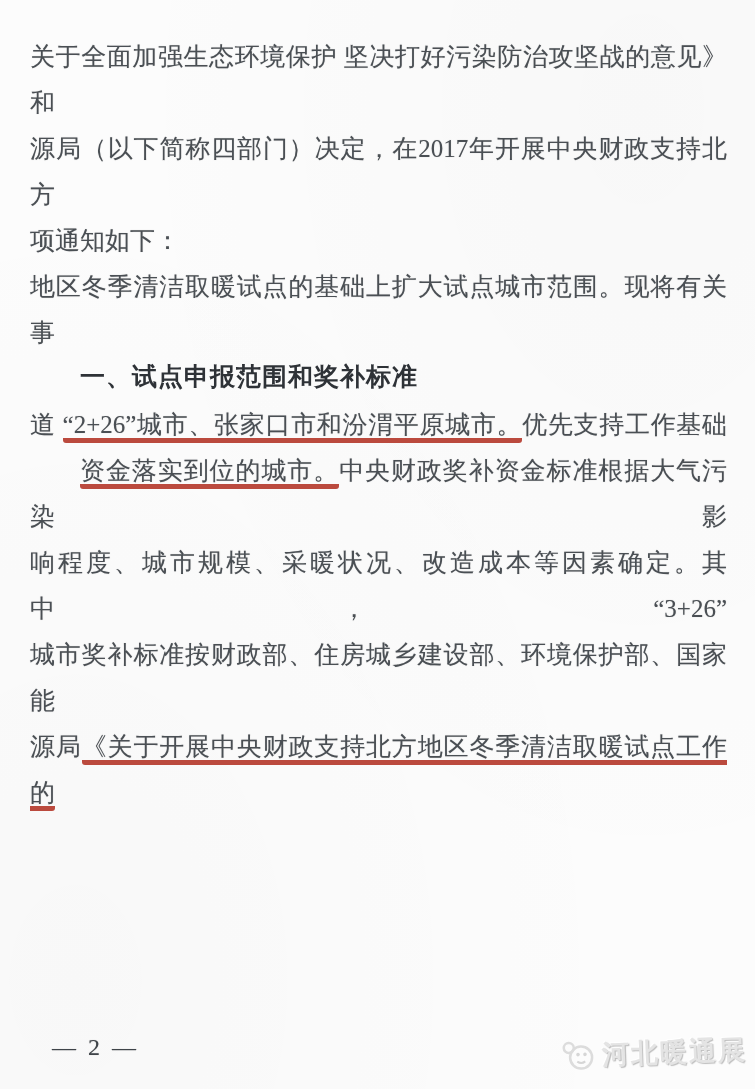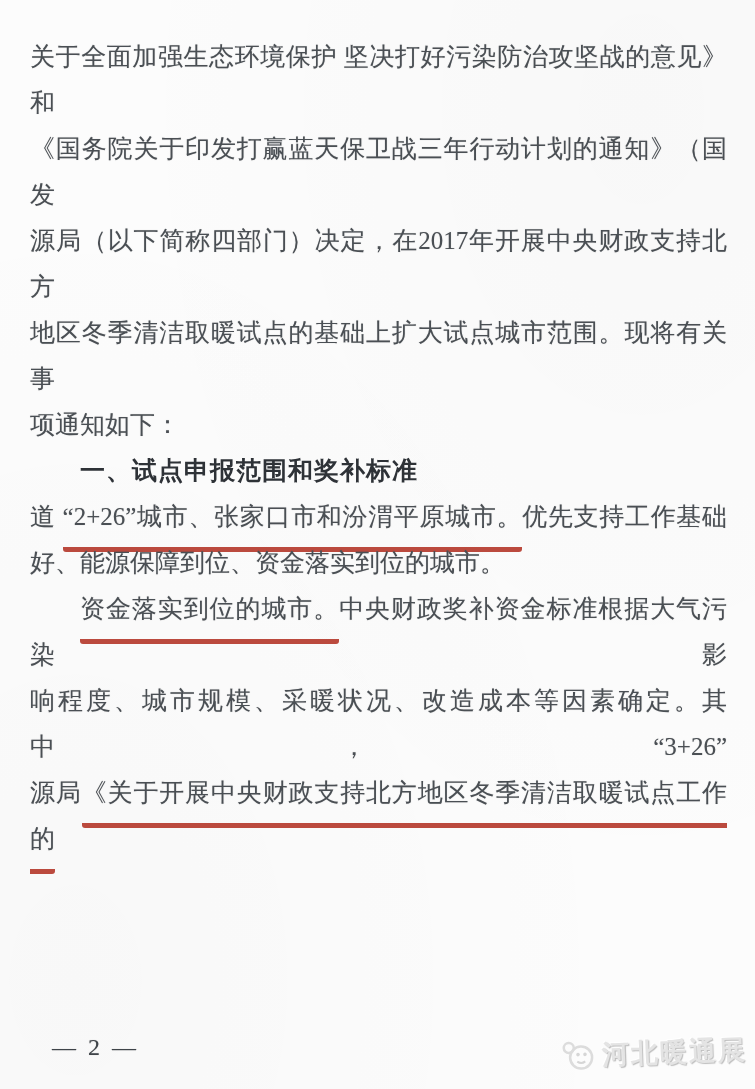--- a/index.html
+++ b/index.html
@@ -28,29 +28,29 @@
     top:34px;left:30px;right:28px;
     color:var(--ink);
     font-size:25px;
     line-height:46px;
     text-shadow:0 0 1px rgba(90,90,90,.35);
   }
   .ln{min-height:46px;}
   .jst{text-align:justify;text-align-last:justify;}
   .ind{text-indent:2em;}
   .hd{
-    font-family:Liberation Serif, serif;
+    font-family:Liberation Mono, monospace;
     font-weight:700;
     color:var(--ink-bold);
     text-shadow:none;
     letter-spacing:1px;
   }
   .rl{
     border-bottom:5px solid var(--red);
-    padding-bottom:17px;
+    padding-bottom:0;
     border-radius:3px;
   }
   .page-number{
     position:absolute;
     top:1034px;left:52px;
     font-size:24px;
     color:#3f4449;
     letter-spacing:3px;
     text-shadow:0 0 1px rgba(90,90,90,.35);
   }
@@ -70,29 +70,28 @@
     letter-spacing:2px;
   }
   .watermark svg{display:block;}
 </style>
 </head>
 <body>
 
 <div class="page">
   <div class="content">
     <div class="ln jst"><span>关于全面加强生态环境保护 坚决打好污染防治攻坚战的意见》和</span><span class="rl"></span><span></span></div>
-    <div class="ln jst"><span>《国务院关于印发打赢蓝天保卫战三年行动计划的通知》（国发</span><span class="rl"></span><span></span></div>
     <div class="ln jst"><span>源局（以下简称四部门）决定，在2017年开展中央财政支持北方</span><span class="rl"></span><span></span></div>
+    <div class="ln"><span>项通知如下：</span><span class="rl"></span><span></span></div>
     <div class="ln jst"><span>地区冬季清洁取暖试点的基础上扩大试点城市范围。现将有关事</span><span class="rl"></span><span></span></div>
-    <div class="ln"><span>项通知如下：</span><span class="rl"></span><span></span></div>
     <div class="ln hd ind"><span>一、试点申报范围和奖补标准</span><span class="rl"></span><span></span></div>
     <div class="ln jst"><span>道 </span><span class="rl">“2+26”城市、张家口市和汾渭平原城市。</span><span>优先支持工作基础</span></div>
-    <div class="ln"><span>好、能源保障到位、资金落实到位的城市。</span><span class="rl"></span><span></span></div>
     <div class="ln ind jst"><span></span><span class="rl">资金落实到位的城市。</span><span>中央财政奖补资金标准根据大气污染影</span></div>
     <div class="ln jst"><span>响程度、城市规模、采暖状况、改造成本等因素确定。其中，“3+26”</span><span class="rl"></span><span></span></div>
+    <div class="ln jst"><span>城市奖补标准按财政部、住房城乡建设部、环境保护部、国家能</span><span class="rl"></span><span></span></div>
     <div class="ln jst"><span>源局</span><span class="rl">《关于开展中央财政支持北方地区冬季清洁取暖试点工作的</span><span></span></div>
 
   </div>
 
   <div class="page-number">— 2 —</div>
 
   <div class="watermark">
     <span>
       <svg width="36" height="32" viewBox="0 0 36 32">
         <circle cx="21" cy="18" r="11" fill="none" stroke="#dcdcdc" stroke-width="2.5"></circle>

